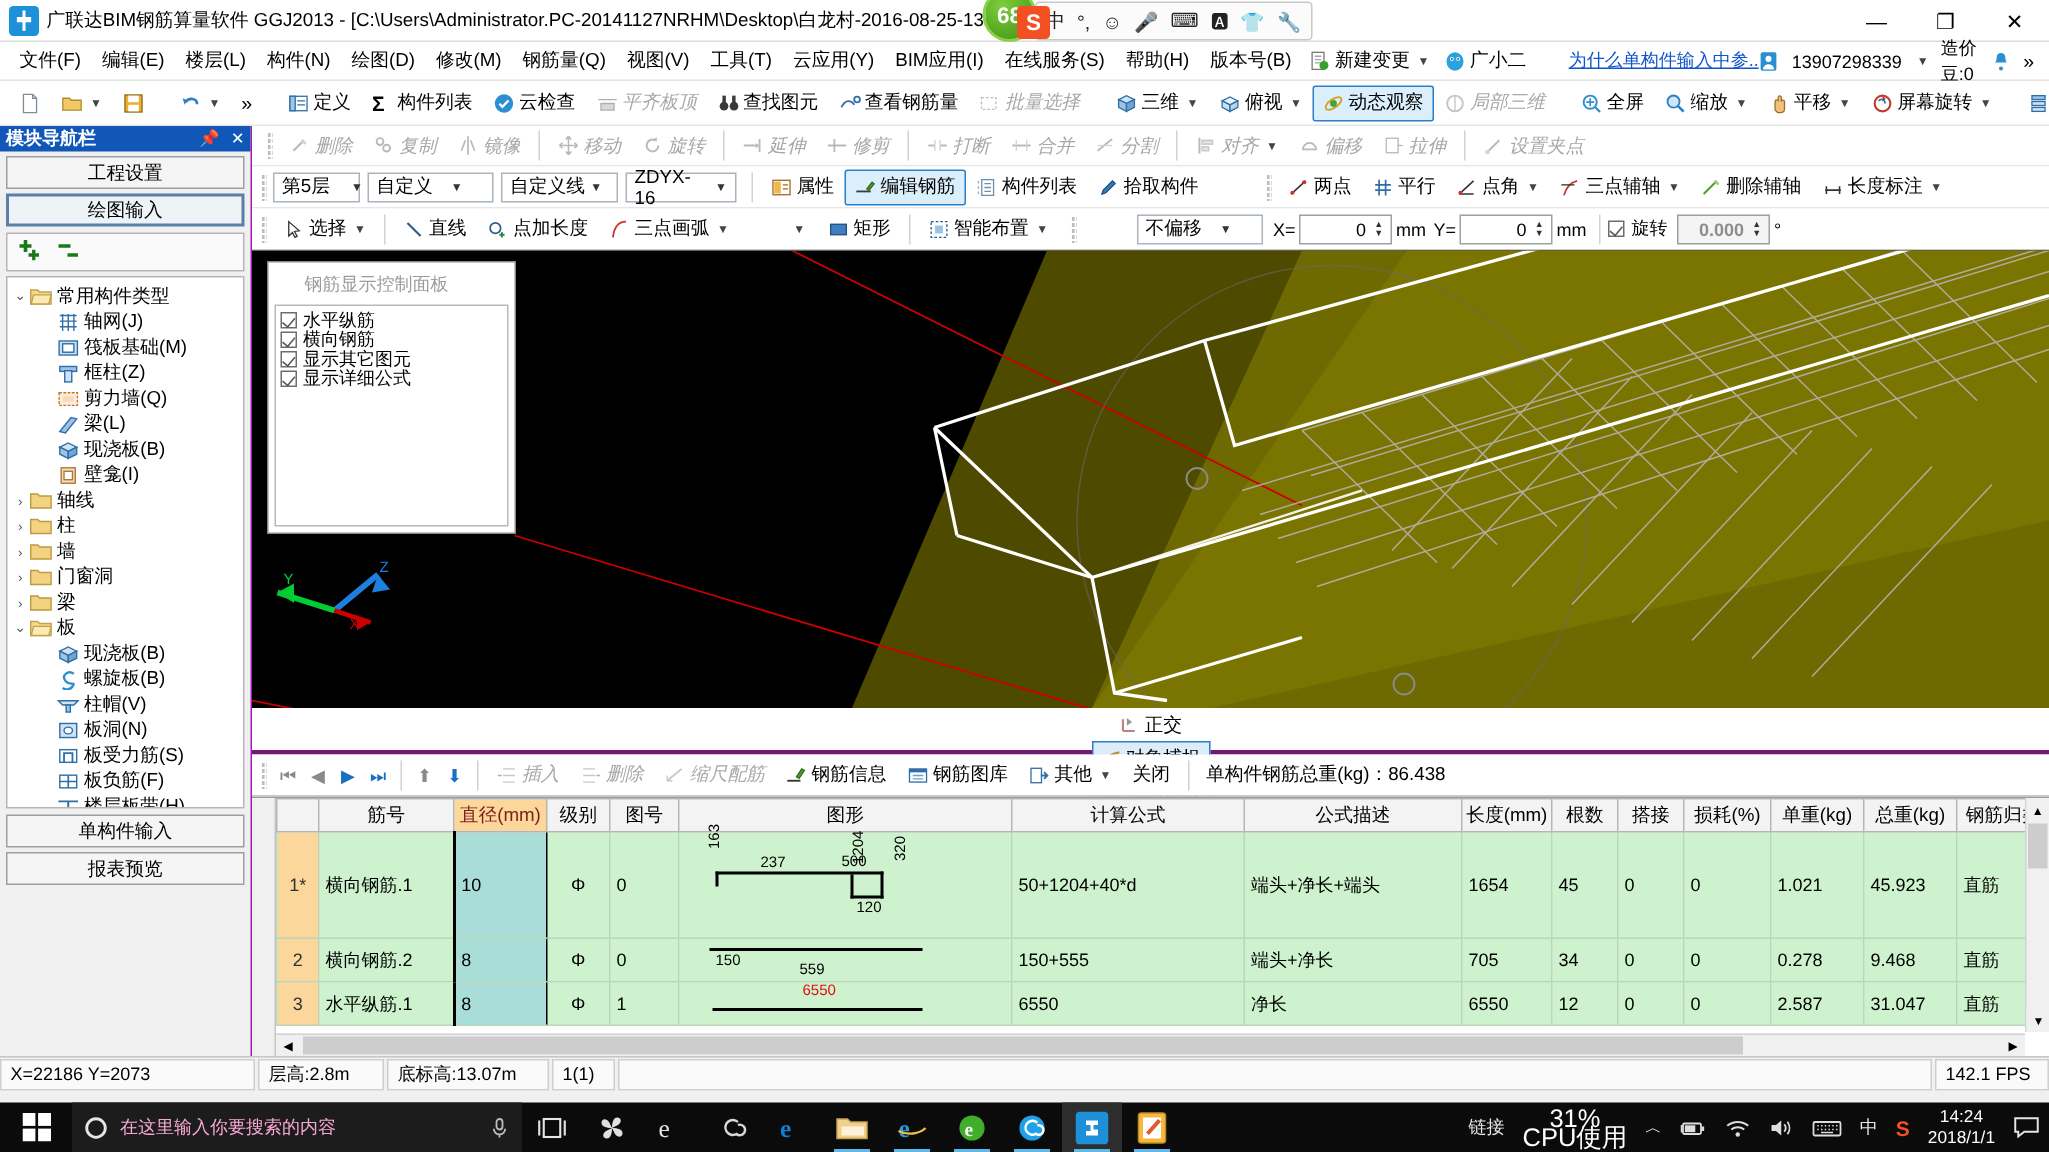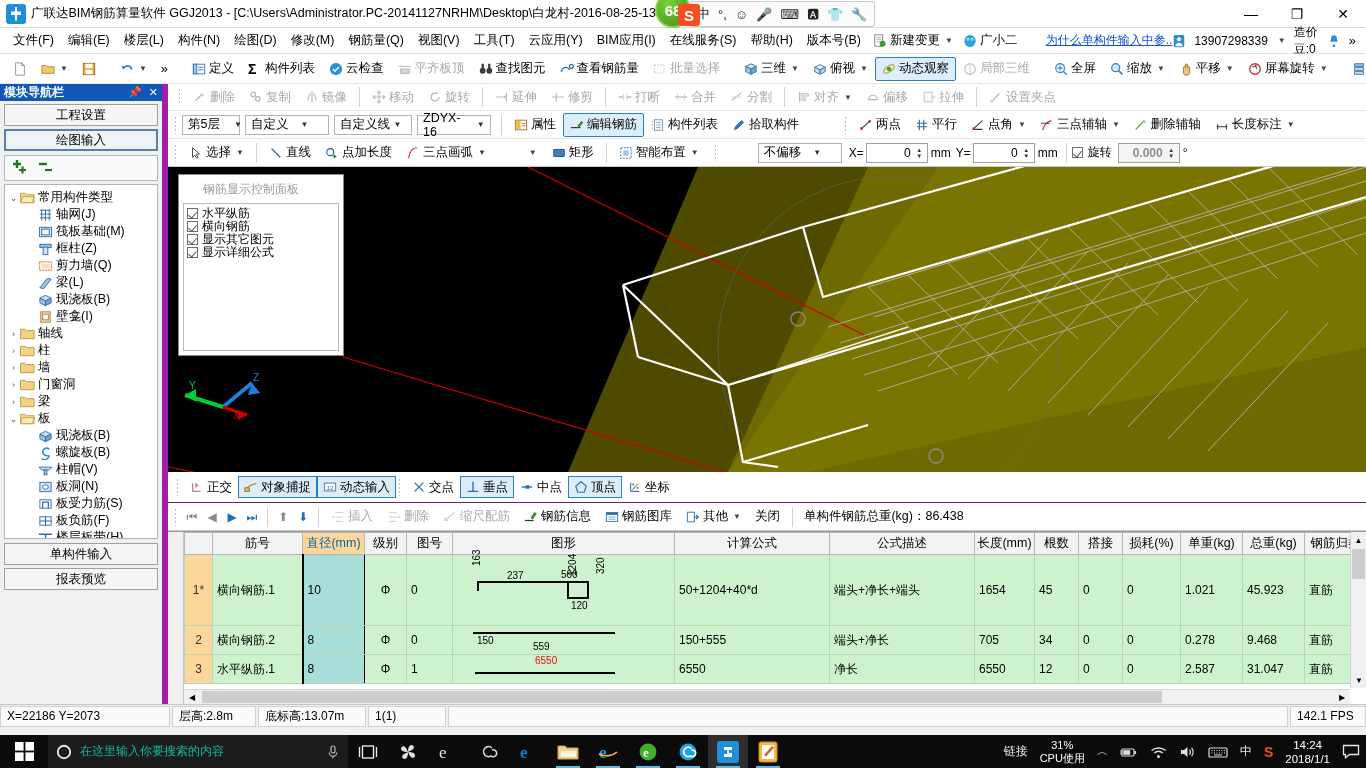--- a/index.html
+++ b/index.html
@@ -71,21 +71,21 @@
     border-bottom:1px solid #e6e6e6; display:flex; align-items:center;
   }
   .tb1 { top:54px; height:30px; }
   .tb2 { top:84px; height:27px; }
   .tb3 { top:111px; height:28px; }
   .tb4 { top:139px; height:28px; border-bottom:1px solid #c8c8c8; }
   .tbtn {
     display:flex; align-items:center; gap:3px; padding:2px 6px; font-size:12.5px;
     white-space:nowrap; height:24px; border:1px solid transparent; border-radius:2px;
   }
-  .tbtn.disabled { color:#a8a8a8; }
+  .tbtn.disabled { color:#a8a8a8;font-style:italic; }
   .tbtn.active { border:1px solid #2a7fc9; background:#dbeefb; }
   .tb-sep { width:1px; height:20px; background:#d2d2d2; margin:0 5px; }
   .grip { width:4px; height:18px; margin:0 4px 0 2px;
           background-image:radial-gradient(#bdbdbd 1px, transparent 1px);
           background-size:3px 4px; }
   .caret { font-size:8px; color:#444; margin-left:2px; }
 
   
   .combo {
     display:inline-flex; align-items:center; height:20px; border:1px solid #aab4be;
@@ -96,21 +96,21 @@
   .spin {
     display:inline-flex; align-items:center; height:20px; width:62px; border:1px solid #a0a0a0;
     background:#fff; font-size:12px; justify-content:flex-end; padding-right:2px; color:#000;
   }
   .spin.dis { background:#f4f4f4; color:#8d8d8d;font-weight:bold; }
   .spin-arrows { display:flex; flex-direction:column; width:11px; margin-left:3px;
                  font-size:6px; line-height:6px; color:#333; align-items:center; }
 
   
   .leftnav { position:absolute; left:0; top:84px; width:168px; height:620px; background:#f0f0f0;
-             border-right:6px solid #a21caf; }
+             border-right:1px solid #a21caf; }
   .ln-title { height:17px; background:#1057b8; color:#fff; font-size:12px;
               display:flex; align-items:center; padding:0 4px; font-weight:bold; }
   .ln-title .sp { margin-left:auto; display:flex; gap:7px; font-size:11px; font-weight:normal;}
   .ln-bigbtn { margin:3px 4px 0 4px; height:22px; background:#f5f5f5; border:1px solid #9aa0a6;
                display:flex; align-items:center; justify-content:center; font-size:12.5px; }
   .ln-bigbtn.sel { background:#eef3f8; border:2px solid #5b7fa6; }
   .ln-plusbar { margin:4px 4px 0 4px; height:26px; background:#fafafa; border:1px solid #b5b5b5;
                 display:flex; align-items:center; gap:8px; padding-left:6px; }
   .tree { margin:3px 4px 0 4px; height:355px; background:#fff; border:1px solid #b5b5b5;
           overflow:hidden; padding:4px 0 0 2px; }
@@ -131,42 +131,42 @@
               font-size:12px; color:#9b9b9b; }
   .rp-body { margin:0 4px; height:148px; border:1px solid #b9b9b9; padding:3px 0 0 3px; }
   .rp-row { display:flex; align-items:center; height:13px; font-size:12px; }
   .cbx { width:11px; height:11px; border:1px solid #6d6d6d; background:#fff; margin-right:4px;
          position:relative; flex:none; }
   .cbx:after { content:""; position:absolute; left:2px; top:1px; width:4px; height:7px;
                border:solid #555; border-width:0 1.6px 1.6px 0; transform:rotate(40deg); }
 
   
   .snapbar { position:absolute; left:168px; top:472px; width:1198px; height:31px;
-             background:#fff; border-bottom:1px solid #701a75;
-             display:flex; align-items:center; }
+             background:#fff; border-bottom:3px solid #701a75;
+             display:flex; align-items:center;flex-direction:column; }
   .snapbtn { display:flex; align-items:center; gap:3px; padding:2px 5px; height:22px;
              font-size:12.5px; border:1px solid transparent; }
   .snapbtn.on { border:1px solid #2a7fc9; background:#dcecf9; }
 
   
   .gridbar { position:absolute; left:168px; top:503px; width:1198px; height:28px;
              background:#fff; border-bottom:1px solid #c9c9c9;
              display:flex; align-items:center; }
   .nav-ar { width:20px; text-align:center; font-size:12px; }
   .total-txt { font-size:12.5px; padding-left:6px; }
 
   
   .tablewrap { position:absolute; left:168px; top:531px; width:1198px; height:173px;
                background:#fff; border-top:1px solid #9c9c9c; }
   table.rebar { border-collapse:collapse; table-layout:fixed; width:1182px; font-size:12px; }
   table.rebar th {
     background:#f3f3f3; border:1px solid #b5b5b5; height:22px; font-weight:normal;
     font-size:12.5px; padding:0 2px;
   }
-  table.rebar th.hl { background:#fbd79b; color:#0369a1; }
+  table.rebar th.hl { background:#fbd79b; color:#7f1d1d; }
   table.rebar td {
     background:#cdf2cd; border:1px solid #b9d6b9; padding:0 4px; height:29px;
     vertical-align:middle; font-size:12px;
   }
   table.rebar td.rowno { background:#fbd79b; text-align:center; color:#333; }
   table.rebar td.dia { background:#a9ded8; border-left:2px solid #000; border-right:1px solid #000;}
   table.rebar td.center { text-align:center; }
   .tbl-left-edge { position:absolute; left:0; top:0; width:16px; height:173px;
                    background:#f0f0f0; border-right:1px solid #c5c5c5; }
   .vscroll { position:absolute; right:0; top:0; width:16px; height:156px; background:#f0f0f0;
@@ -189,30 +189,30 @@
   .statusbar { position:absolute; left:0; top:704px; width:1366px; height:23px;
                background:#f0f0f0; border-top:1px solid #c6c6c6; display:flex; align-items:center; }
   .sb-cell { height:21px; border:1px solid #cfcfcf; background:#fafafa; display:flex;
              align-items:center; padding:0 6px; font-size:12px; margin-right:2px; }
 
   
   .taskbar { position:absolute; left:0; top:735px; width:1366px; height:33px; background:#0b0b0b;
              display:flex; align-items:center; }
   .startbtn { width:48px; height:33px; display:flex; align-items:center; justify-content:center; }
   .searchbox { width:300px; height:33px; background:#1c1c1c; display:flex; align-items:center;
-               padding:0 8px; gap:8px; color:#14b8a6; font-size:12px; }
+               padding:0 8px; gap:8px; color:#f9a8d4; font-size:12px; }
   .tb-ico { width:40px; height:33px; display:flex; align-items:center; justify-content:center;
             position:relative; }
   .tb-ico.run:after { content:""; position:absolute; bottom:0; left:8px; width:24px; height:2px;
                       background:#5fb8e8; }
   .tb-ico.act { background:#2d2d2d; }
   .tray { margin-left:auto; display:flex; align-items:center; gap:12px; color:#e8e8e8;
           font-size:12px; padding-right:6px; }
   .clock { text-align:center; line-height:14px; font-size:11.5px; color:#fff; }
-  .cpu { text-align:center; line-height:13px; font-size:11px; color:#fff; }
+  .cpu { text-align:center; line-height:13px; font-size:17px; color:#fff; }
 </style>
 </head>
 <body>
 
 <div class="app">
 
   <div class="titlebar">
     <div class="title-icon"></div>
     <div class="title-text">广联达BIM钢筋算量软件 GGJ2013 - [C:\Users\Administrator.PC-20141127NRHM\Desktop\白龙村-2016-08-25-13-27-07(2166版)_16G.GGJ12]</div>
     <div class="win-btns">
@@ -1300,21 +1300,21 @@
       <div class="hs-ar" style="left:0">◀</div>
       <div class="thumb"></div>
       <div class="hs-ar" style="right:0">▶</div>
     </div>
   </div>
 
   <div class="statusbar">
     <div class="sb-cell" style="width:170px">X=22186  Y=2073</div>
     <div class="sb-cell" style="width:84px">层高:2.8m</div>
     <div class="sb-cell" style="width:108px">底标高:13.07m</div>
-    <div class="sb-cell" style="width:78px">1(1)</div>
+    <div class="sb-cell" style="width:42px">1(1)</div>
     <div class="sb-cell" style="flex:1"></div>
     <div class="sb-cell" style="width:76px;margin-right:0">142.1 FPS</div>
   </div>
 
   <div class="taskbar">
     <div class="startbtn">
       <svg width="19" height="19" viewBox="0 0 19 19">
           <rect x="0" y="0" width="8.6" height="8.6" fill="#fff"></rect>
           <rect x="10.4" y="0" width="8.6" height="8.6" fill="#fff"></rect>
           <rect x="0" y="10.4" width="8.6" height="8.6" fill="#fff"></rect>

